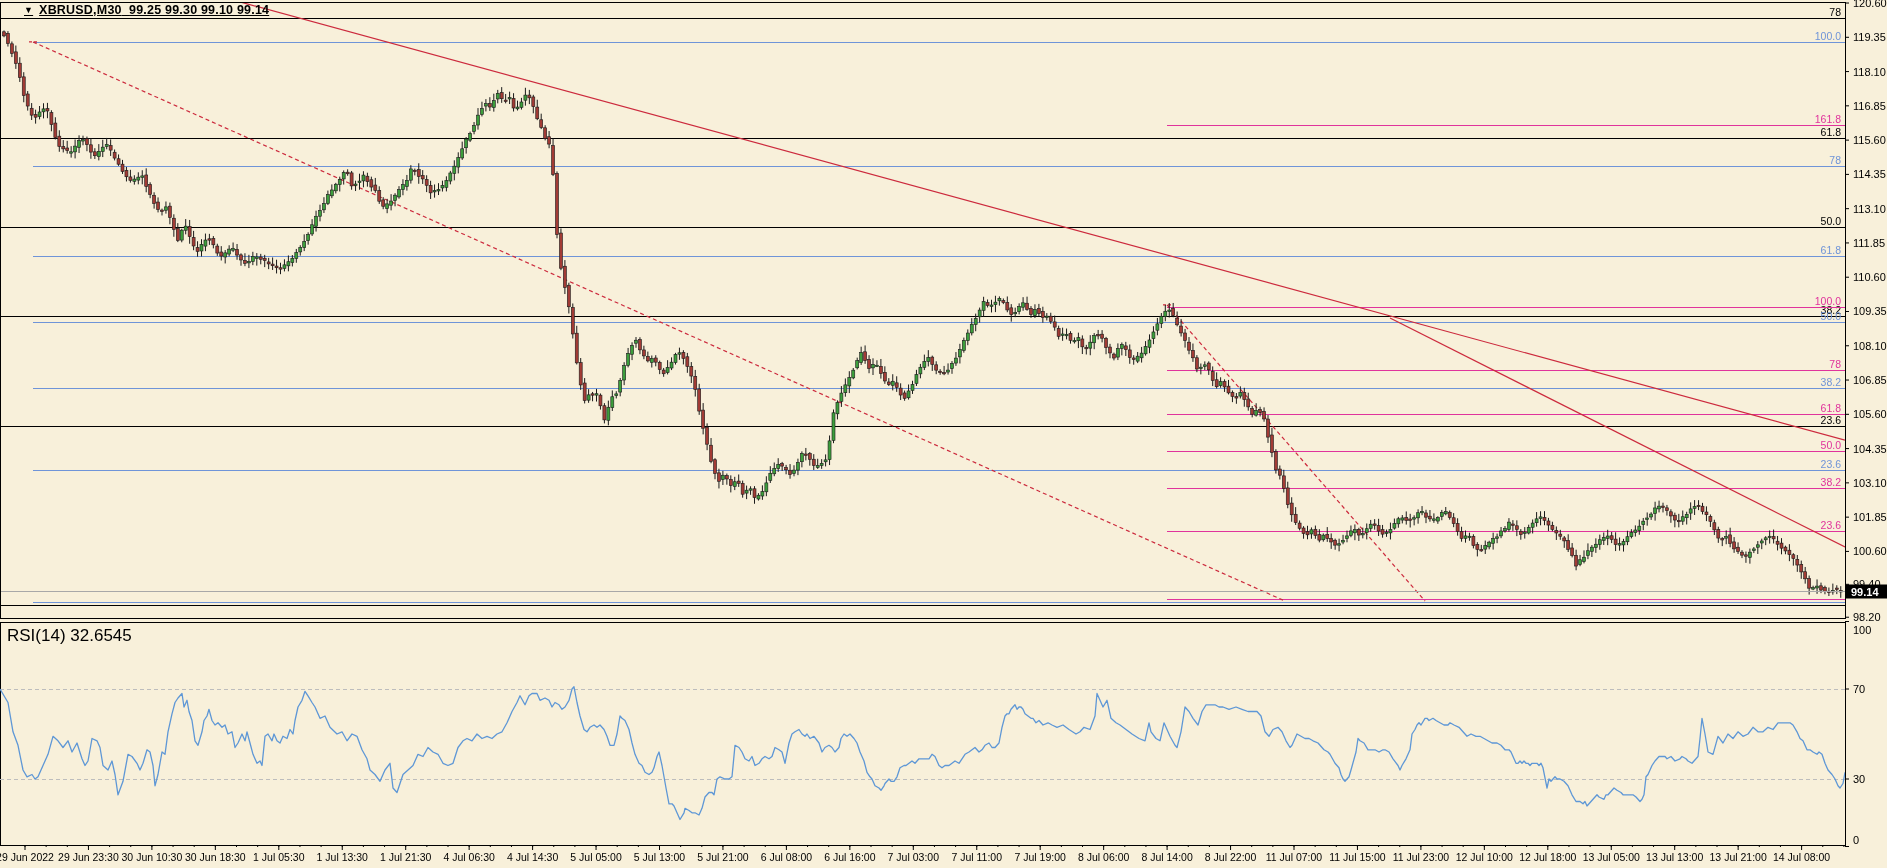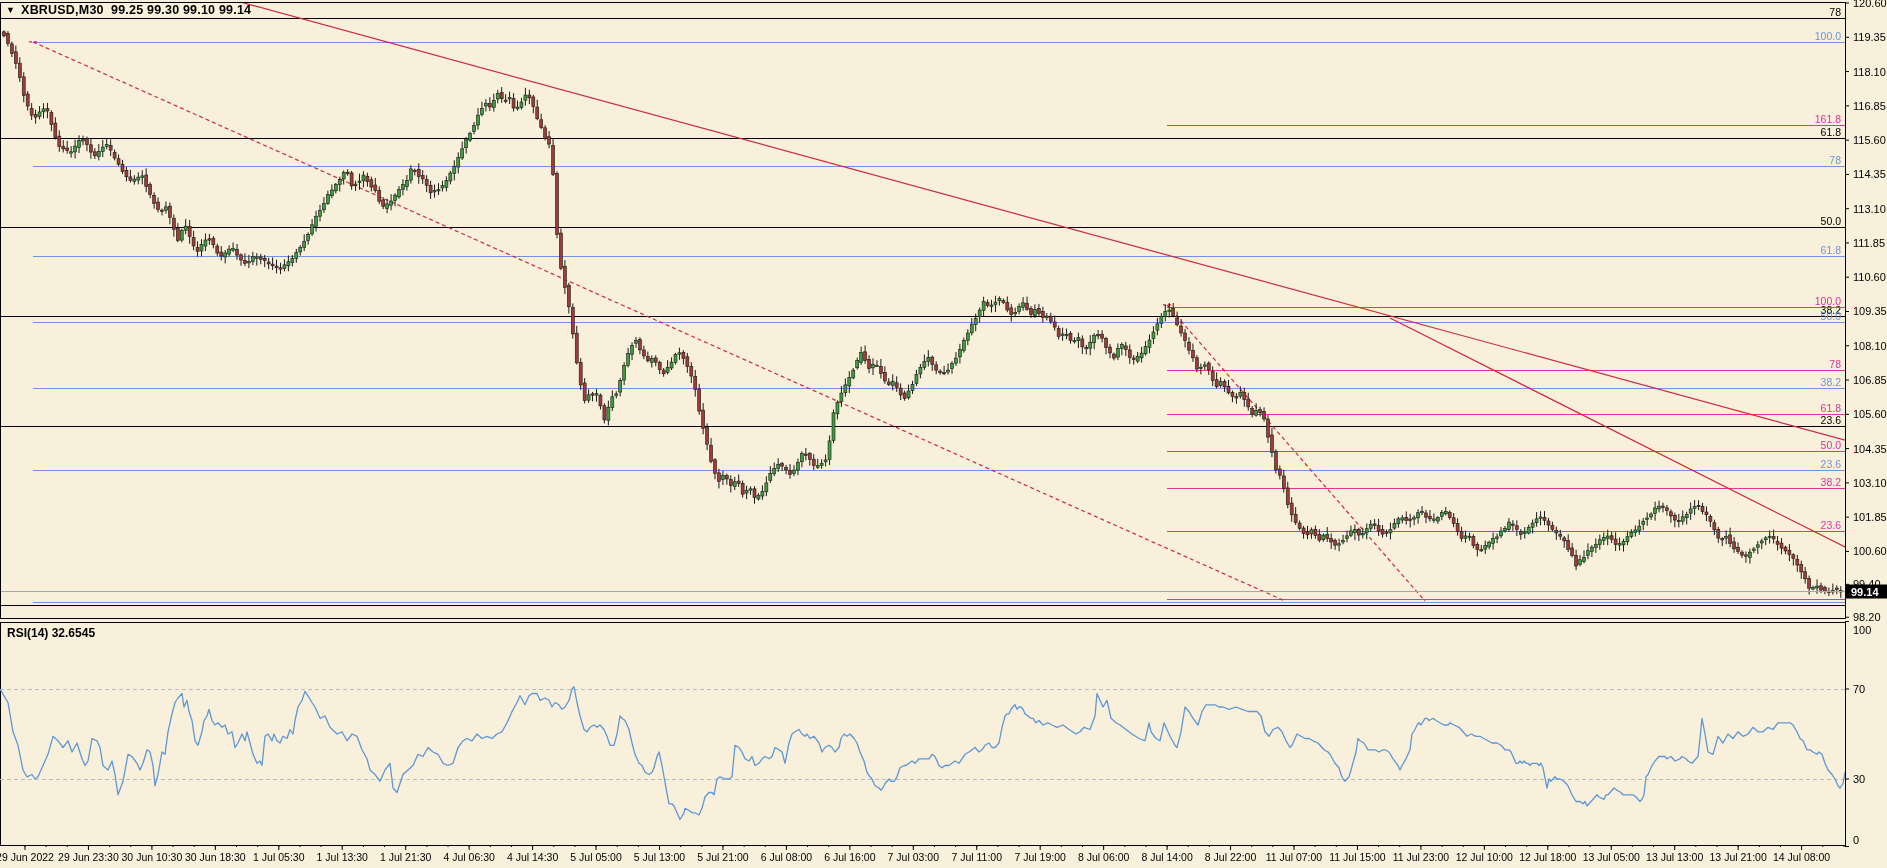--- a/index.html
+++ b/index.html
@@ -1,22 +1,22 @@
 <!DOCTYPE html>
 <html><head>
 <meta charset="utf-8">
 <style>
   html,body{margin:0;padding:0;background:#f8f0da;}
   #app{position:relative;width:1887px;height:868px;background:#f8f0da;overflow:hidden;
        font-family:"Liberation Sans",sans-serif;}
   #chart-svg{position:absolute;left:0;top:0;}
   .overlay{position:absolute;color:#000;white-space:nowrap;}
-  #title-bar{left:6px;top:3px;font-size:12.5px;font-weight:700;letter-spacing:.2px;}
+  #title-bar{left:24px;top:3px;font-size:12.5px;font-weight:700;letter-spacing:.2px;text-decoration:underline;}
   #title-bar .tri{font-size:9px;margin-right:6px;vertical-align:1px;}
-  #rsi-label{left:7px;top:626px;font-size:12px;font-weight:700;}
+  #rsi-label{left:7px;top:626px;font-size:17px;font-weight:400;}
 </style>
 </head>
 <body>
 
 <div id="app">
   <svg id="chart-svg" width="1887" height="868">
       <defs>
         <clipPath id="mainClip">
           <rect x="0" y="2" width="1845" height="616"></rect>
         </clipPath>

